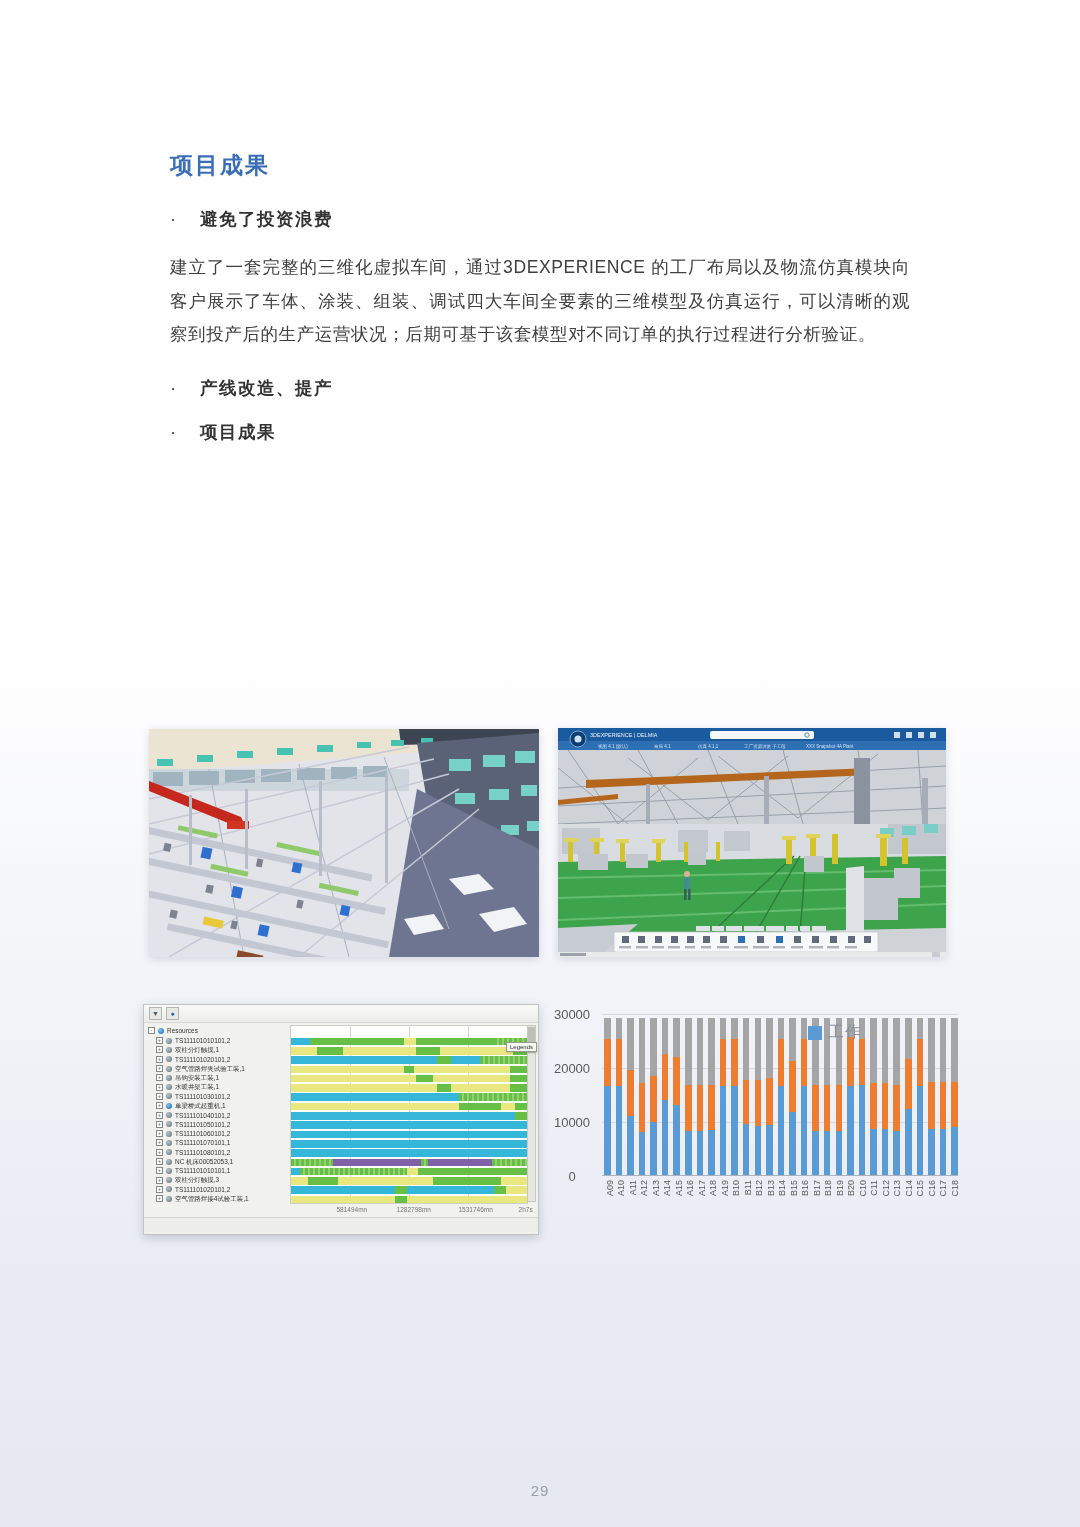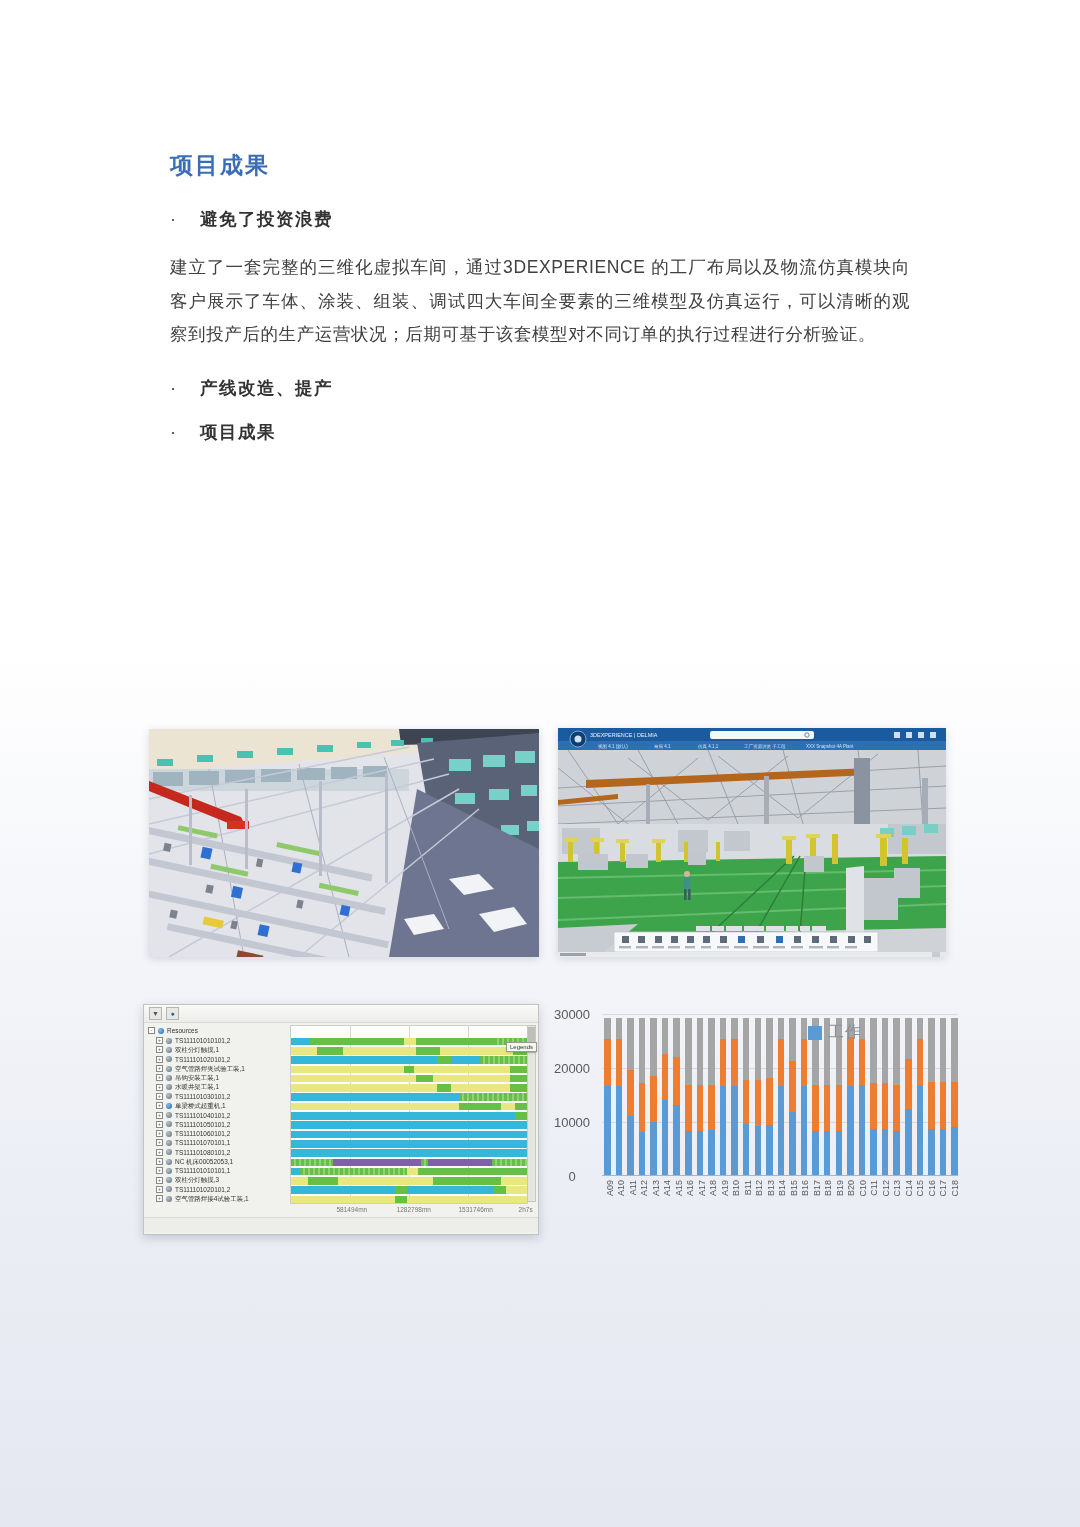--- a/index.html
+++ b/index.html
@@ -856,13 +856,14 @@
         <div class="bc-xlab">
           <span>C18</span>
         </div>
       </div>
     <div class="bc-legend">
       <span class="swatch" id="legend-swatch" style="background: rgb(91, 155, 213);"></span>
       <span class="ltext">工作</span>
     </div>
   </div>
 
+  <div class="page-num">29</div>
 </div>
 
 </body></html>

